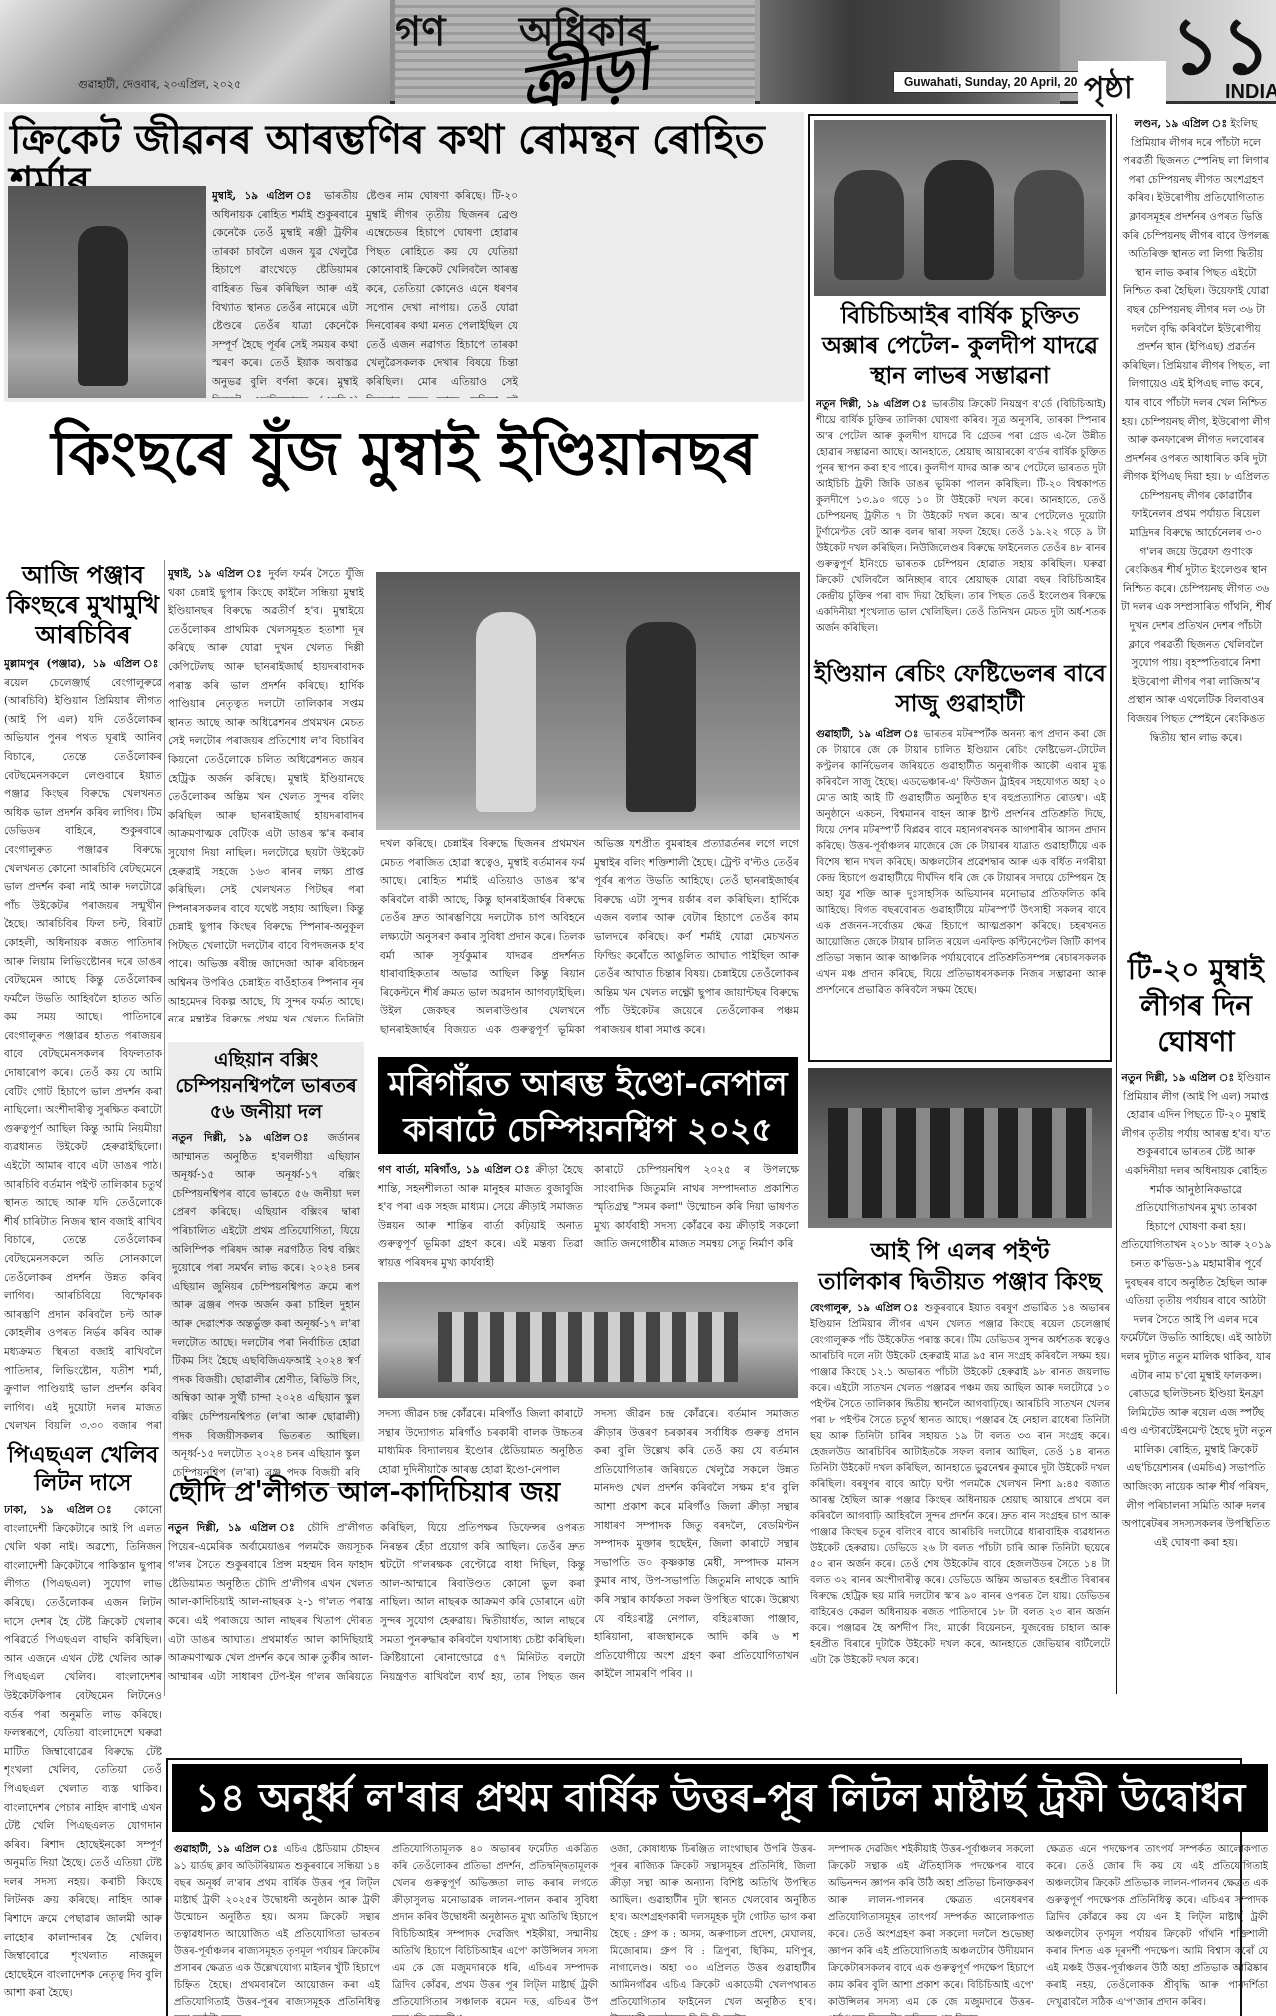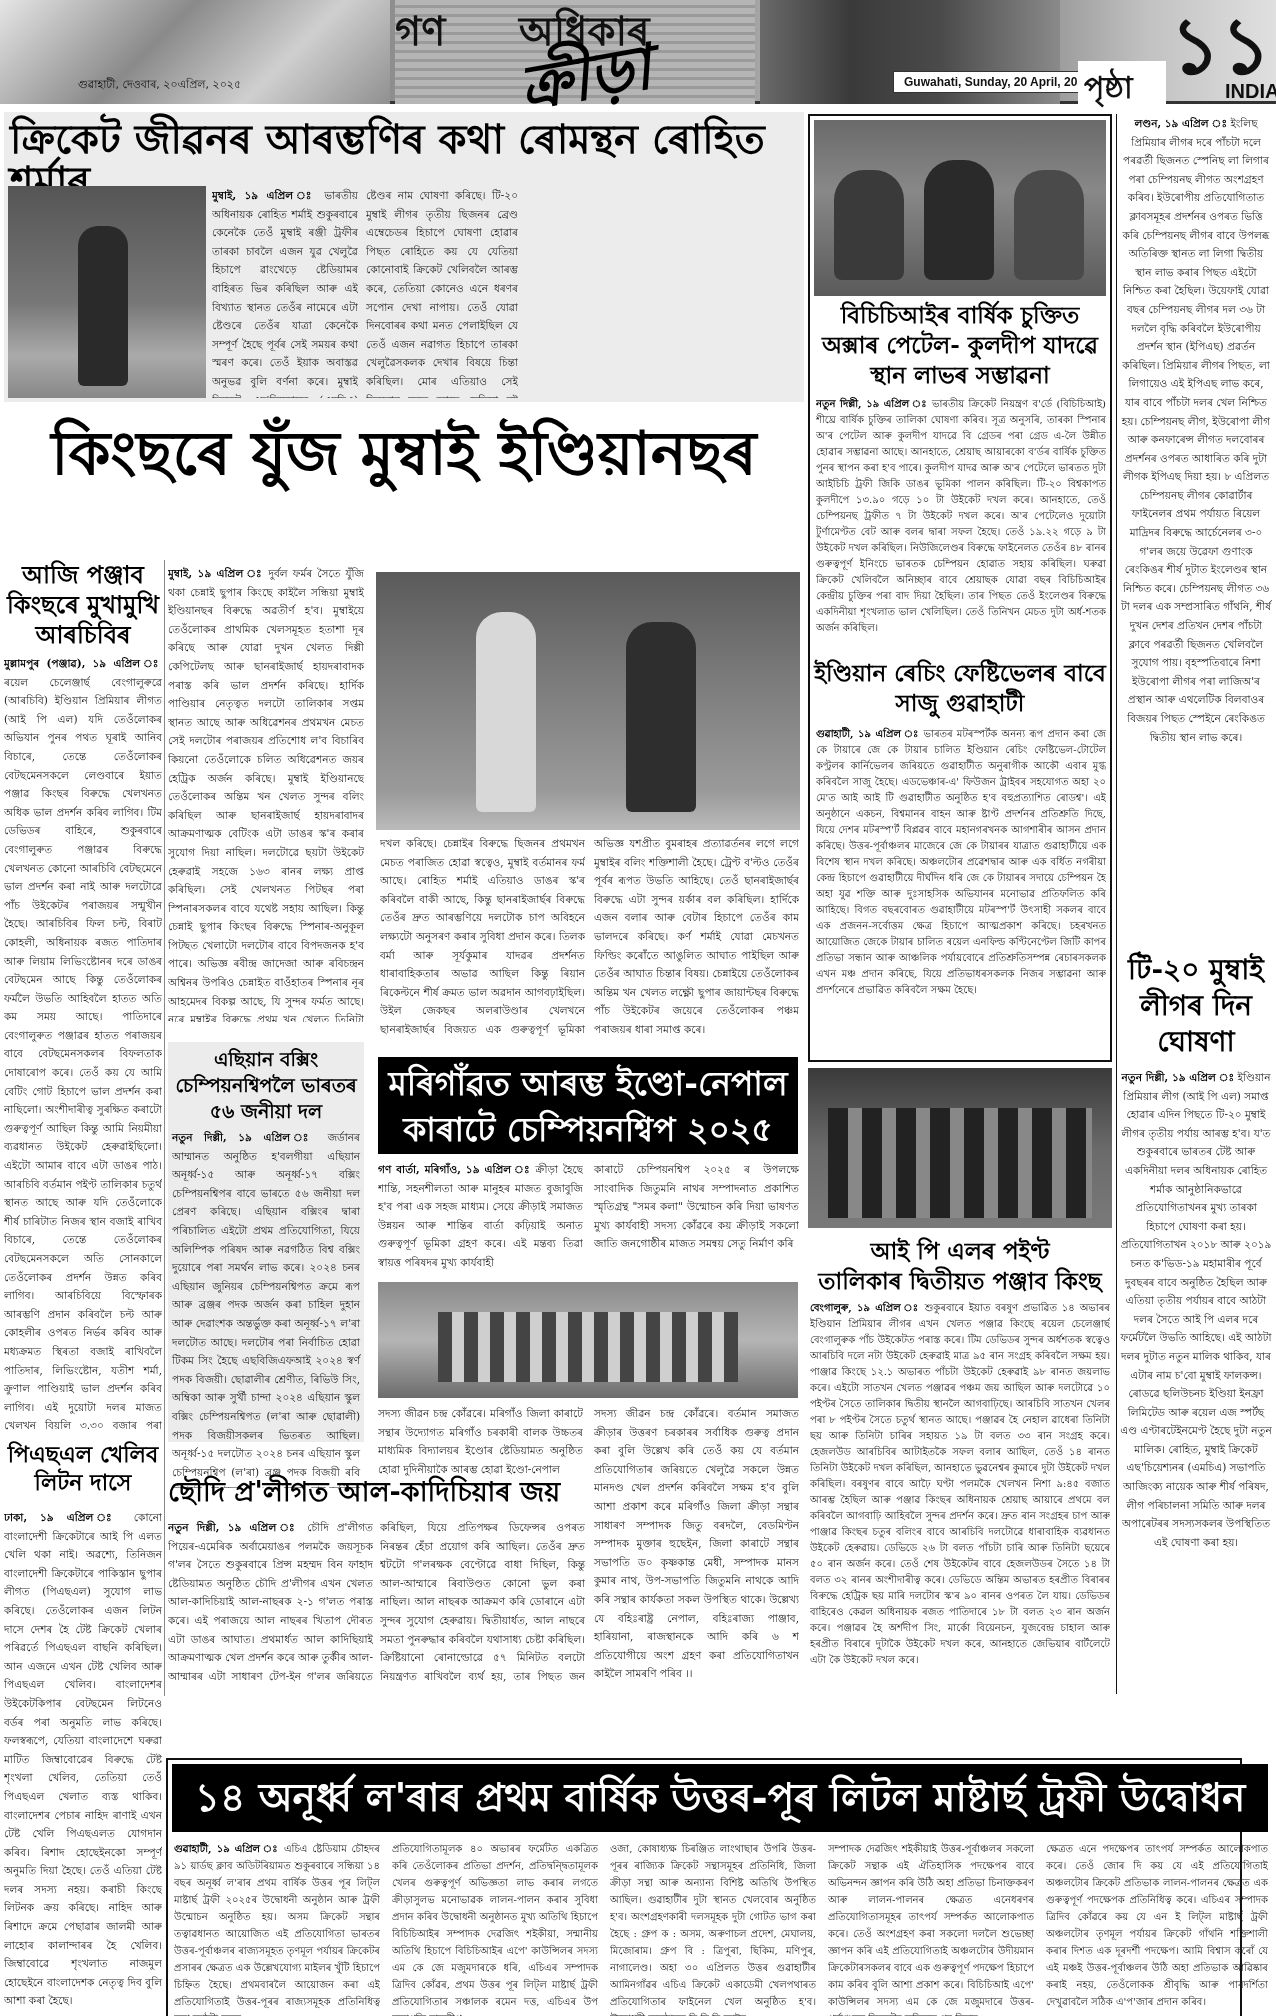--- a/index.html
+++ b/index.html
@@ -83,21 +83,21 @@
   <div class="abs" style="left:60px;top:30px;width:300px;height:70px;background:repeating-linear-gradient(90deg,#444 0 14px,#cfcfcf 14px 26px)"></div>
 </div>
 <div class="abs body-text" style="left:378px;top:1404px;width:205px;height:76px">সদস্য জীৱন চন্দ্ৰ কোঁৱৰে। মৰিগাঁও জিলা কাৰাটে সন্থাৰ উদ্যোগত মৰিগাঁও চৰকাৰী বালক উচ্চতৰ মাধ্যমিক বিদ্যালয়ৰ ইণ্ডোৰ ষ্টেডিয়ামত অনুষ্ঠিত হোৱা দুদিনীয়াকৈ আৰম্ভ হোৱা ইণ্ডো-নেপাল</div>
 <div class="abs body-text" style="left:594px;top:1404px;width:205px;height:290px">সদস্য জীৱন চন্দ্ৰ কোঁৱৰে। বৰ্তমান সমাজত ক্ৰীড়াৰ উত্তৰণ চৰকাৰৰ সৰ্বাধিক গুৰুত্ব প্ৰদান কৰা বুলি উল্লেখ কৰি তেওঁ কয় যে বৰ্তমান প্ৰতিযোগিতাৰ জৰিয়তে খেলুৱৈ সকলে উন্নত মানদণ্ড খেল প্ৰদৰ্শন কৰিবলৈ সক্ষম হ'ব বুলি আশা প্ৰকাশ কৰে মৰিগাঁও জিলা ক্ৰীড়া সন্থাৰ সাধাৰণ সম্পাদক জিতু বৰদলৈ, বেডমিণ্টন সম্পাদক মুক্তাৰ হুছেইন, জিলা কাৰাটে সন্থাৰ সভাপতি ড০ কৃষ্ণকান্ত মেধী, সম্পাদক মানস কুমাৰ নাথ, উপ-সভাপতি জিতুমনি নাথকে আদি কৰি সন্থাৰ কাৰ্যকতা সকল উপস্থিত থাকে। উল্লেখ্য যে বহিঃৰাষ্ট্ৰ নেপাল, বহিঃৰাজ্য পাঞ্জাব, হাৰিয়ানা, ৰাজস্থানকে আদি কৰি ৬ শ প্ৰতিযোগীয়ে অংশ গ্ৰহণ কৰা প্ৰতিযোগিতাখন কাইলৈ সামৰণি পৰিব ।।</div>
 
 <div class="abs hl" style="left:168px;top:1478px;width:420px;font-size:27px;text-align:left">ছৌদি প্ৰ'লীগত আল-কাদিচিয়াৰ জয়</div>
 <div class="abs body-text" style="left:168px;top:1518px;width:205px;height:168px"><b>নতুন দিল্লী, ১৯ এপ্ৰিল ঃ</b> <span>চৌদি প্ৰ'লীগত পিয়েৰ-এমেৰিক অৰ্বামেয়াঙৰ পলমকৈ জয়সূচক গ'লৰ সৈতে শুকুৰবাৰে প্ৰিন্স মহম্মদ বিন ফাহাদ ষ্টেডিয়ামত অনুষ্ঠিত চৌদি প্ৰ'লীগৰ এখন খেলত আল-কাদিচিয়াই আল-নাছৰক ২-১ গ'লত পৰাস্ত কৰে। এই পৰাজয়ে আল নাছৰৰ খিতাপ দৌৰত এটা ডাঙৰ আঘাত। প্ৰথমাৰ্ধত আল কাদিছিয়াই আক্ৰমণাত্মক খেল প্ৰদৰ্শন কৰে আৰু তুৰ্কীৰ আল-আম্মাৰৰ এটা সাধাৰণ টেপ-ইন গ'লৰ জৰিয়তে ৩৫ মিনিটত ১-০ৰ অগ্ৰগতি লাভ কৰে। এই লক্ষ্যৰ ভেটি অবামেয়াঙে সৃষ্টি</span></div>
 <div class="abs body-text" style="left:380px;top:1518px;width:205px;height:168px">কৰিছিল, যিয়ে প্ৰতিপক্ষৰ ডিফেন্সৰ ওপৰত নিৰন্তৰ হেঁচা প্ৰয়োগ কৰি আছিল। তেওঁৰ দ্ৰুত শ্বটটো গ'লৰক্ষক বেণ্টোৱে বাধা দিছিল, কিন্তু আল-আম্মাৰে ৰিবাউণ্ডত কোনো ভুল কৰা নাছিল। আল নাছৰক আক্ৰমণ কৰি ডোৰানে এটা সুন্দৰ সুযোগ হেৰুৱায়। দ্বিতীয়াৰ্ধত, আল নাছৰে সমতা পুনৰুদ্ধাৰ কৰিবলৈ যথাসাধ্য চেষ্টা কৰিছিল। ক্ৰিষ্টিয়ানো ৰোনাল্ডোৱে ৫৭ মিনিটত বলটো নিয়ন্ত্ৰণত ৰাখিবলৈ ব্যৰ্থ হয়, তাৰ পিছত জন ডোৰানৰ বাবে এটা ডাঙৰ সুযোগ সৃষ্টি কৰে, কিন্তু তেওঁৰ শ্বটটো গ'ল পষ্টৰ ওপৰেৰে যায়।</div>
 
 <div class="abs" style="left:4px;top:1440px;width:158px;height:570px">
-  <div class="hl" style="font-size:22px;line-height:28px;margin-bottom:12px">পিএছএল খেলিব লিটন দাসে</div>
+  <div class="hl" style="font-size:22px;line-height:28px;margin-bottom:4px">পিএছএল খেলিব লিটন দাসে</div>
   <div class="body-text" style="height:500px"><b>ঢাকা, ১৯ এপ্ৰিল ঃ</b> <span>কোনো বাংলাদেশী ক্ৰিকেটাৰে আই পি এলত খেলি থকা নাই। অৱশ্যে, তিনিজন বাংলাদেশী ক্ৰিকেটাৰে পাকিস্তান ছুপাৰ লীগত (পিএছএল) সুযোগ লাভ কৰিছে। তেওঁলোকৰ এজন লিটন দাসে দেশৰ হৈ টেষ্ট ক্ৰিকেট খেলাৰ পৰিৱৰ্তে পিএছএল বাছনি কৰিছিল। আন এজনে এখন টেষ্ট খেলিব আৰু পিএছএল খেলিব। বাংলাদেশৰ উইকেটকিপাৰ বেটছমেন লিটনেও বৰ্ডৰ পৰা অনুমতি লাভ কৰিছে। ফলস্বৰূপে, যেতিয়া বাংলাদেশে ঘৰুৱা মাটিত জিম্বাবোৱেৰ বিৰুদ্ধে টেষ্ট শৃংখলা খেলিব, তেতিয়া তেওঁ পিএছএল খেলাত ব্যস্ত থাকিব। বাংলাদেশৰ পেচাৰ নাহিদ ৰাণাই এখন টেষ্ট খেলি পিএছএলত যোগদান কৰিব। ৰিশাদ হোছেইনকো সম্পূৰ্ণ অনুমতি দিয়া হৈছে। তেওঁ এতিয়া টেষ্ট দলৰ সদস্য নহয়। কৰাচী কিংছে লিটনক ক্ৰয় কৰিছে। নাহিদ আৰু ৰিশাদে ক্ৰমে পেছাৱাৰ জালমী আৰু লাহোৰ কালান্দাৰৰ হৈ খেলিব। জিম্বাবোৱে শৃংখলাত নাজমুল হোছেইনে বাংলাদেশক নেতৃত্ব দিব বুলি আশা কৰা হৈছে।</span></div>
 </div>
 
 <div class="abs box" style="left:808px;top:114px;width:304px;height:948px">
   <div class="abs photo" style="left:4px;top:4px;width:292px;height:176px;background:linear-gradient(180deg,#6a6a6a,#888 40%,#5a5a5a)">
     <div class="abs" style="left:20px;top:50px;width:70px;height:110px;background:#3a3a3a;border-radius:30px 30px 8px 8px"></div>
     <div class="abs" style="left:110px;top:40px;width:70px;height:120px;background:#2a2a2a;border-radius:30px 30px 8px 8px"></div>
     <div class="abs" style="left:200px;top:50px;width:70px;height:110px;background:#4a4a4a;border-radius:30px 30px 8px 8px"></div>
   </div>
   <div class="abs hl" style="left:4px;top:184px;width:292px;font-size:23px;line-height:30px">বিচিচিআইৰ বাৰ্ষিক চুক্তিত অক্সাৰ পেটেল- কুলদীপ যাদৱে স্থান লাভৰ সম্ভাৱনা</div>

